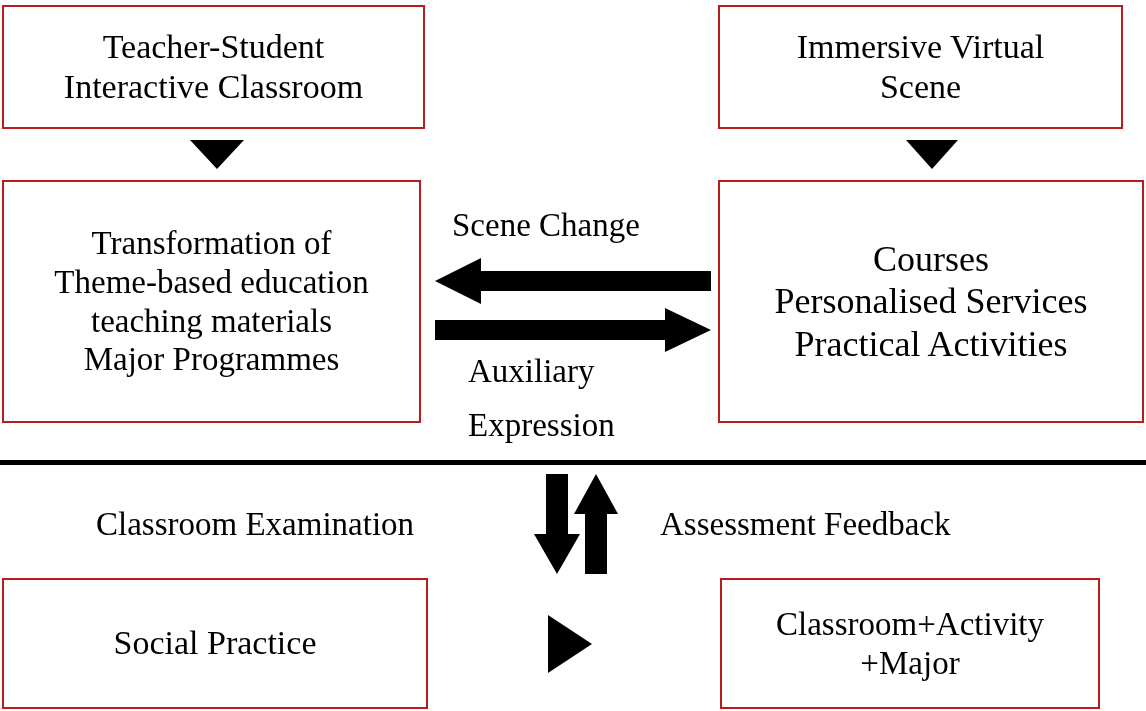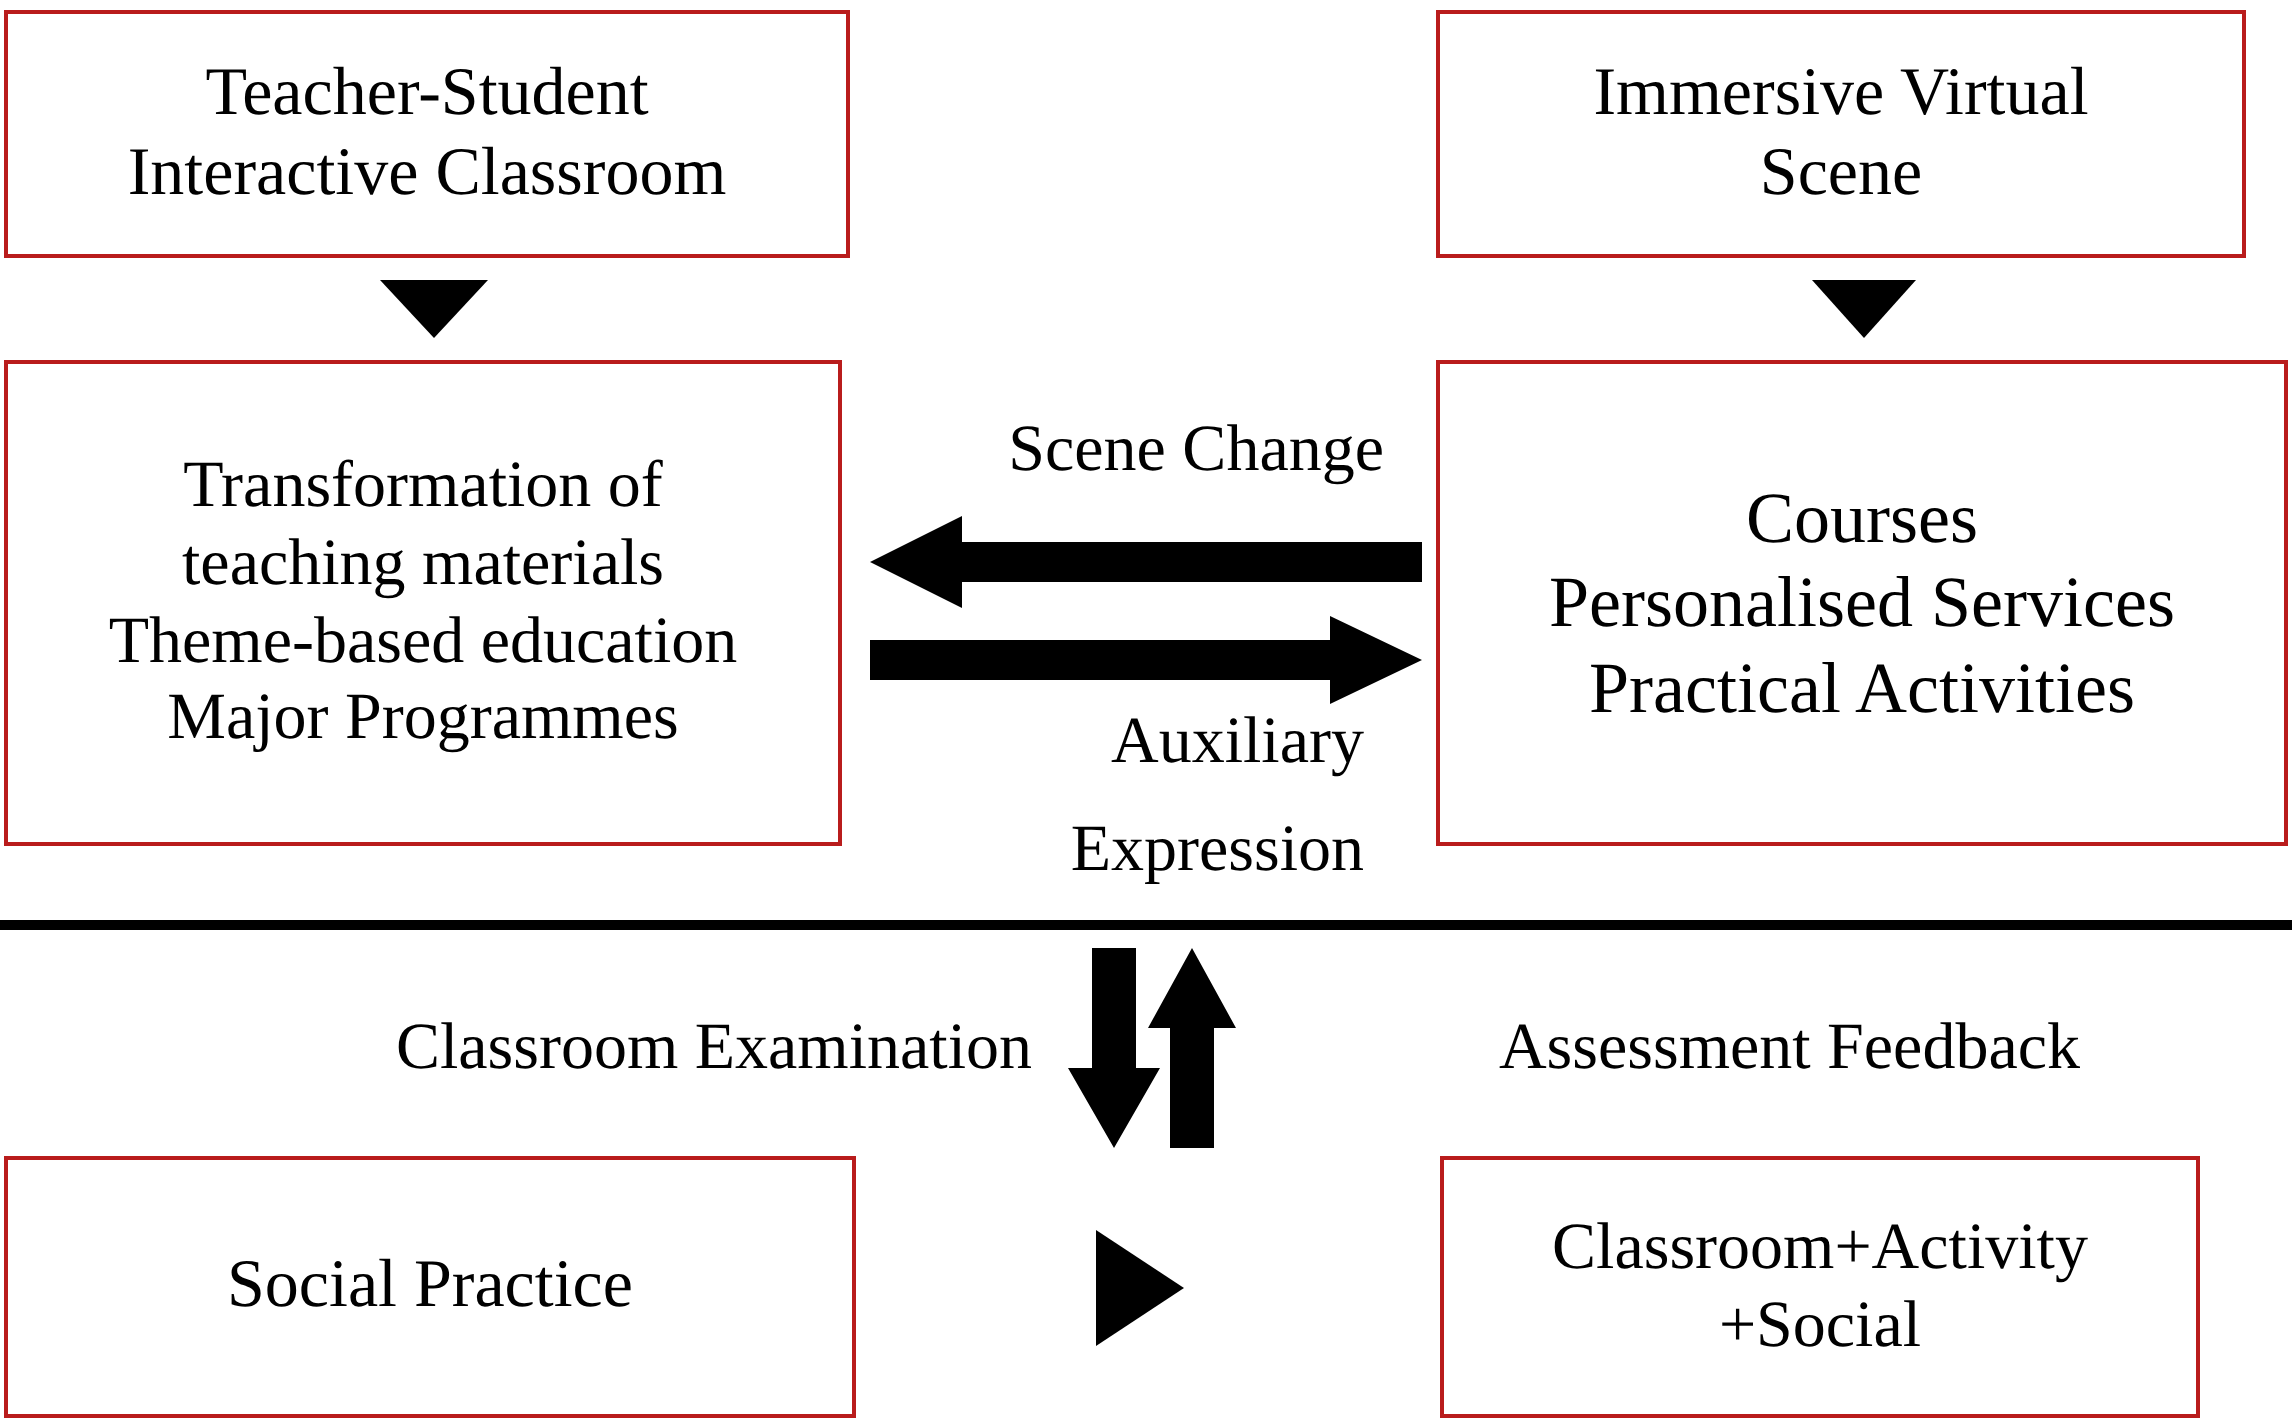--- a/index.html
+++ b/index.html
@@ -34,21 +34,21 @@
     color: #000000;
   }
   .box .ln { display: block; white-space: nowrap; }
 
   .label {
     position: absolute;
     font-size: 33px;
     line-height: 1.2;
     white-space: nowrap;
     color: #000000;
-    text-align: right;
+    text-align: left;
   }
 
   .divider {
     position: absolute;
     background: #000000;
   }
 
   .tri-down {
     position: absolute;
     width: 0;
@@ -111,22 +111,22 @@
   <div class="box" id="box-immersive">
     <span class="ln">Immersive Virtual</span>
     <span class="ln">Scene</span>
   </div>
 
   <div class="tri-down" id="tri-top-left"></div>
   <div class="tri-down" id="tri-top-right"></div>
 
   <div class="box" id="box-transform">
     <span class="ln">Transformation of</span>
+    <span class="ln">Theme-based education</span>
     <span class="ln">teaching materials</span>
-    <span class="ln">Theme-based education</span>
     <span class="ln">Major Programmes</span>
   </div>
 
   <div class="box" id="box-courses">
     <span class="ln">Courses</span>
     <span class="ln">Personalised Services</span>
     <span class="ln">Practical Activities</span>
   </div>
 
   <div class="label" id="lbl-scene-change">Scene Change</div>
@@ -166,16 +166,16 @@
   <div class="label" id="lbl-assessment">Assessment Feedback</div>
 
   <div class="box" id="box-social">
     <span class="ln">Social Practice</span>
   </div>
 
   <div class="tri-right" id="tri-play"></div>
 
   <div class="box" id="box-classroom">
     <span class="ln">Classroom+Activity</span>
-    <span class="ln">+Social</span>
+    <span class="ln">+Major</span>
   </div>
 
 </div>
 
 </body></html>

